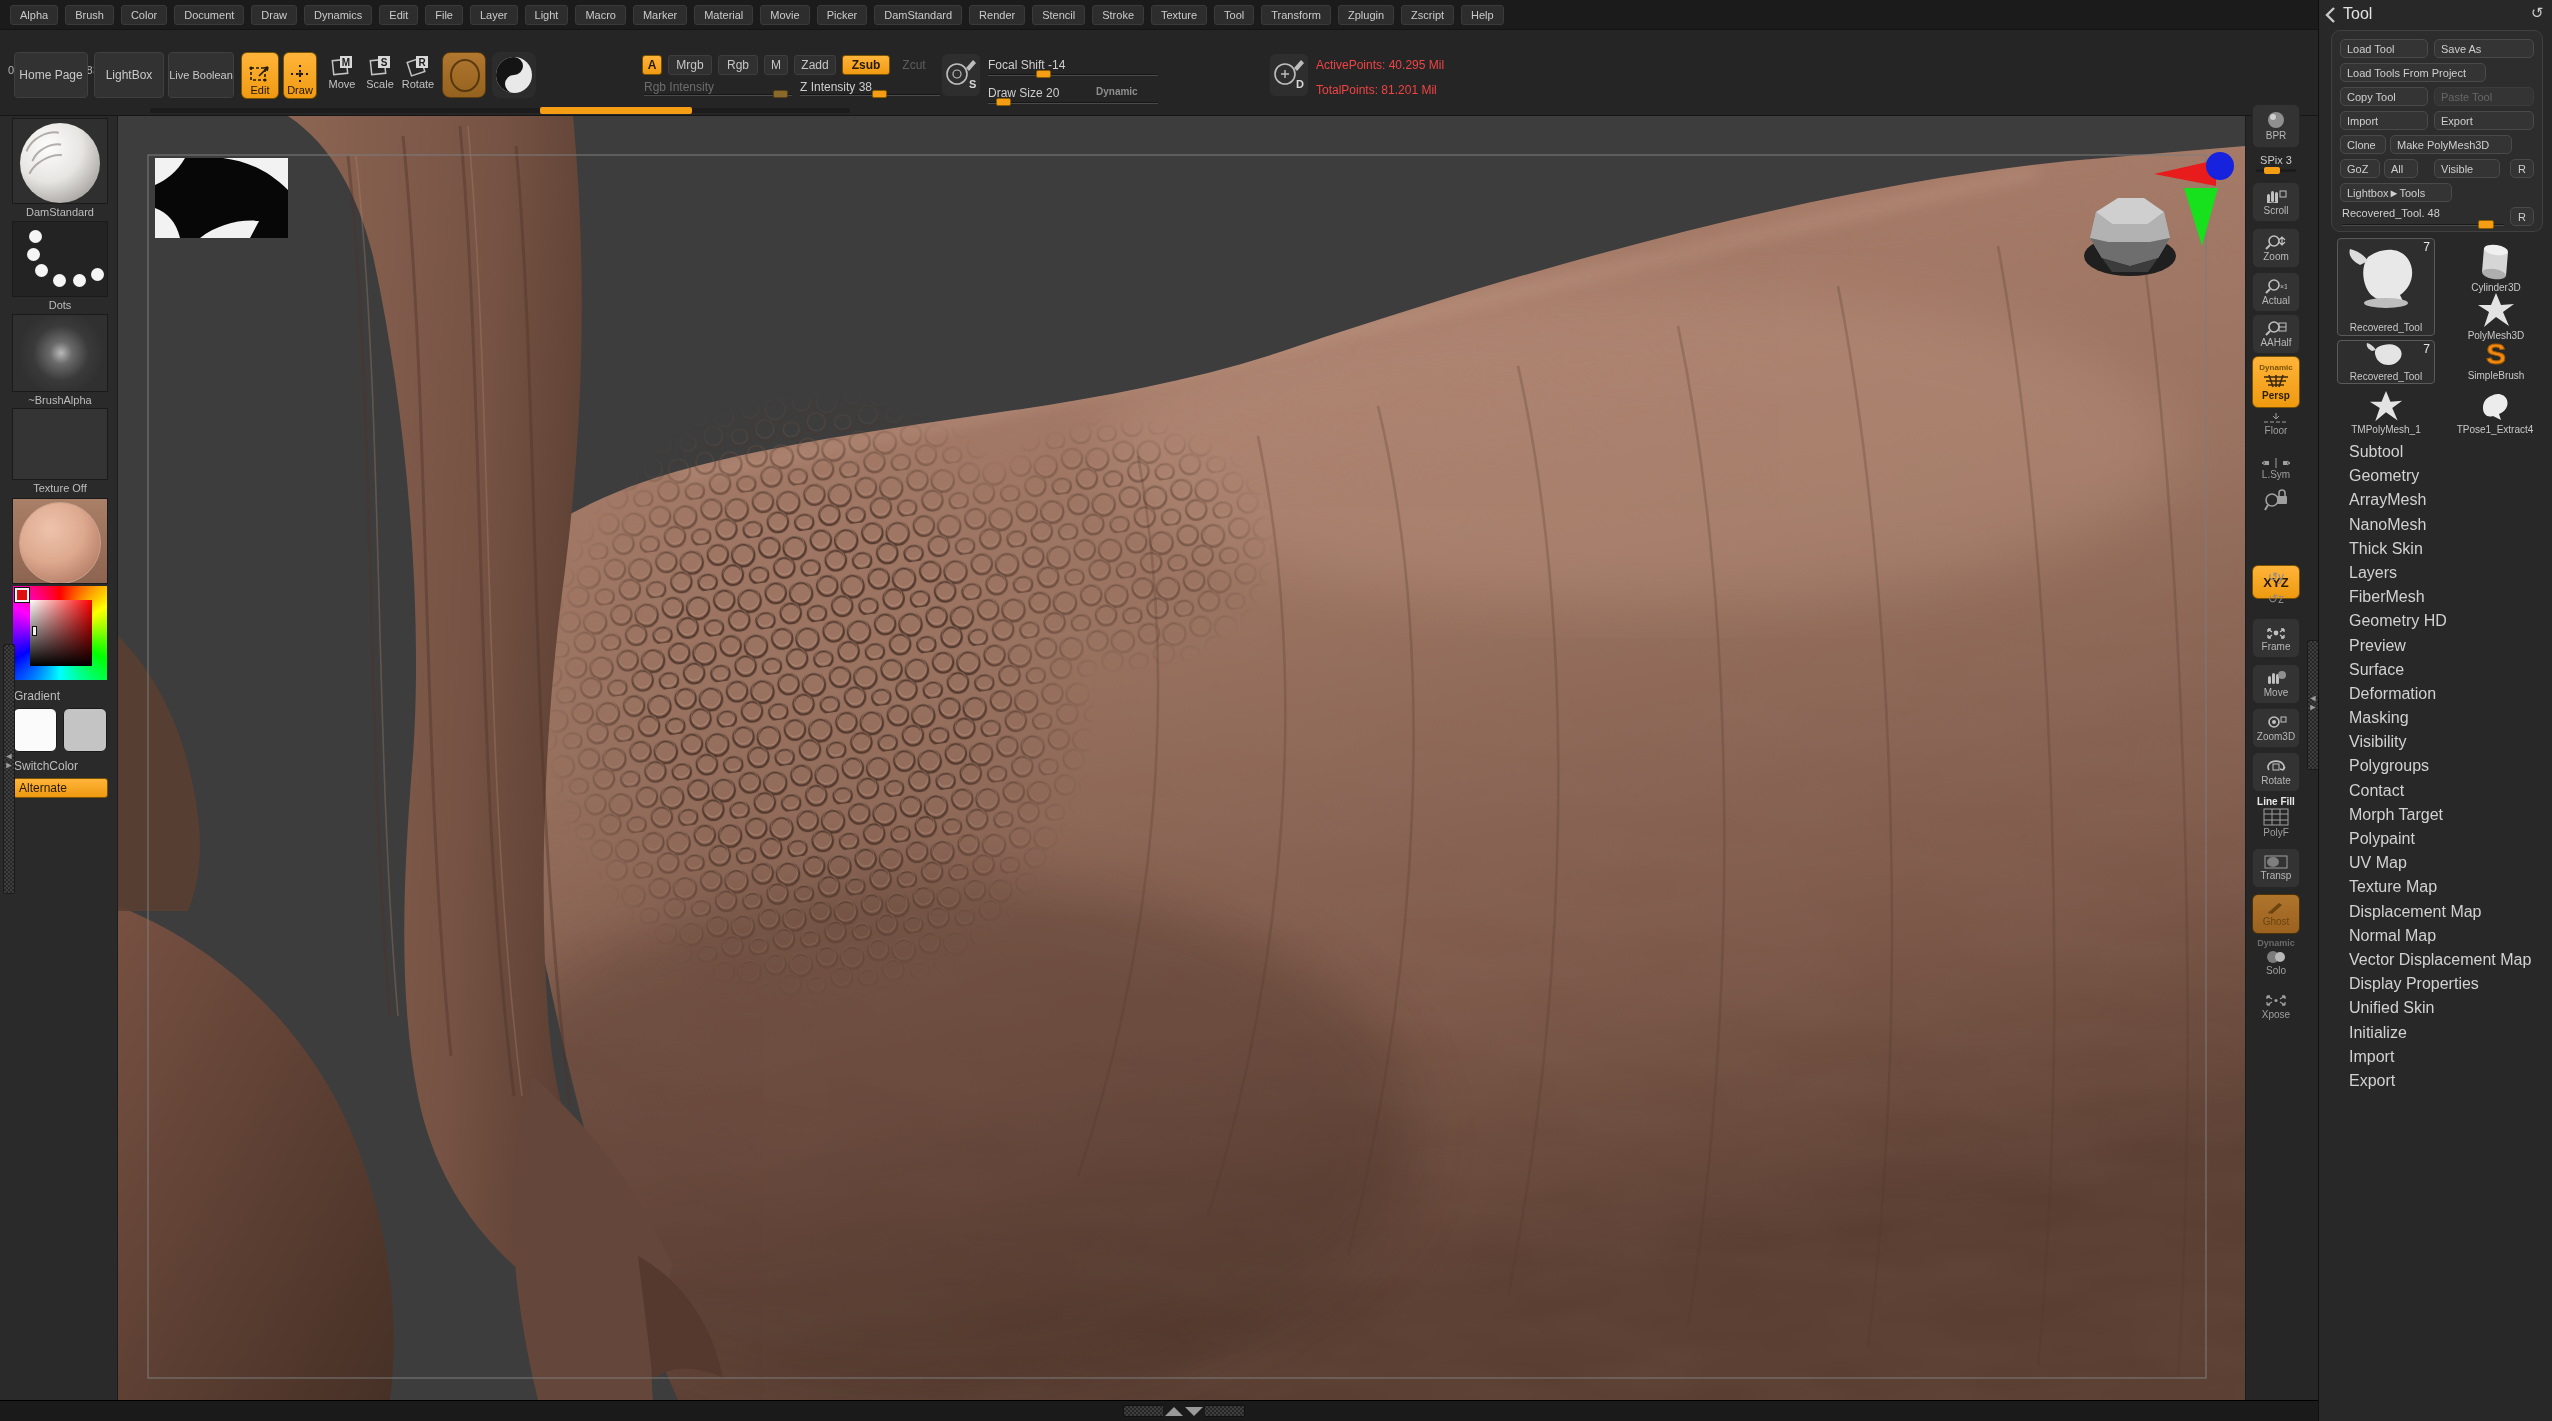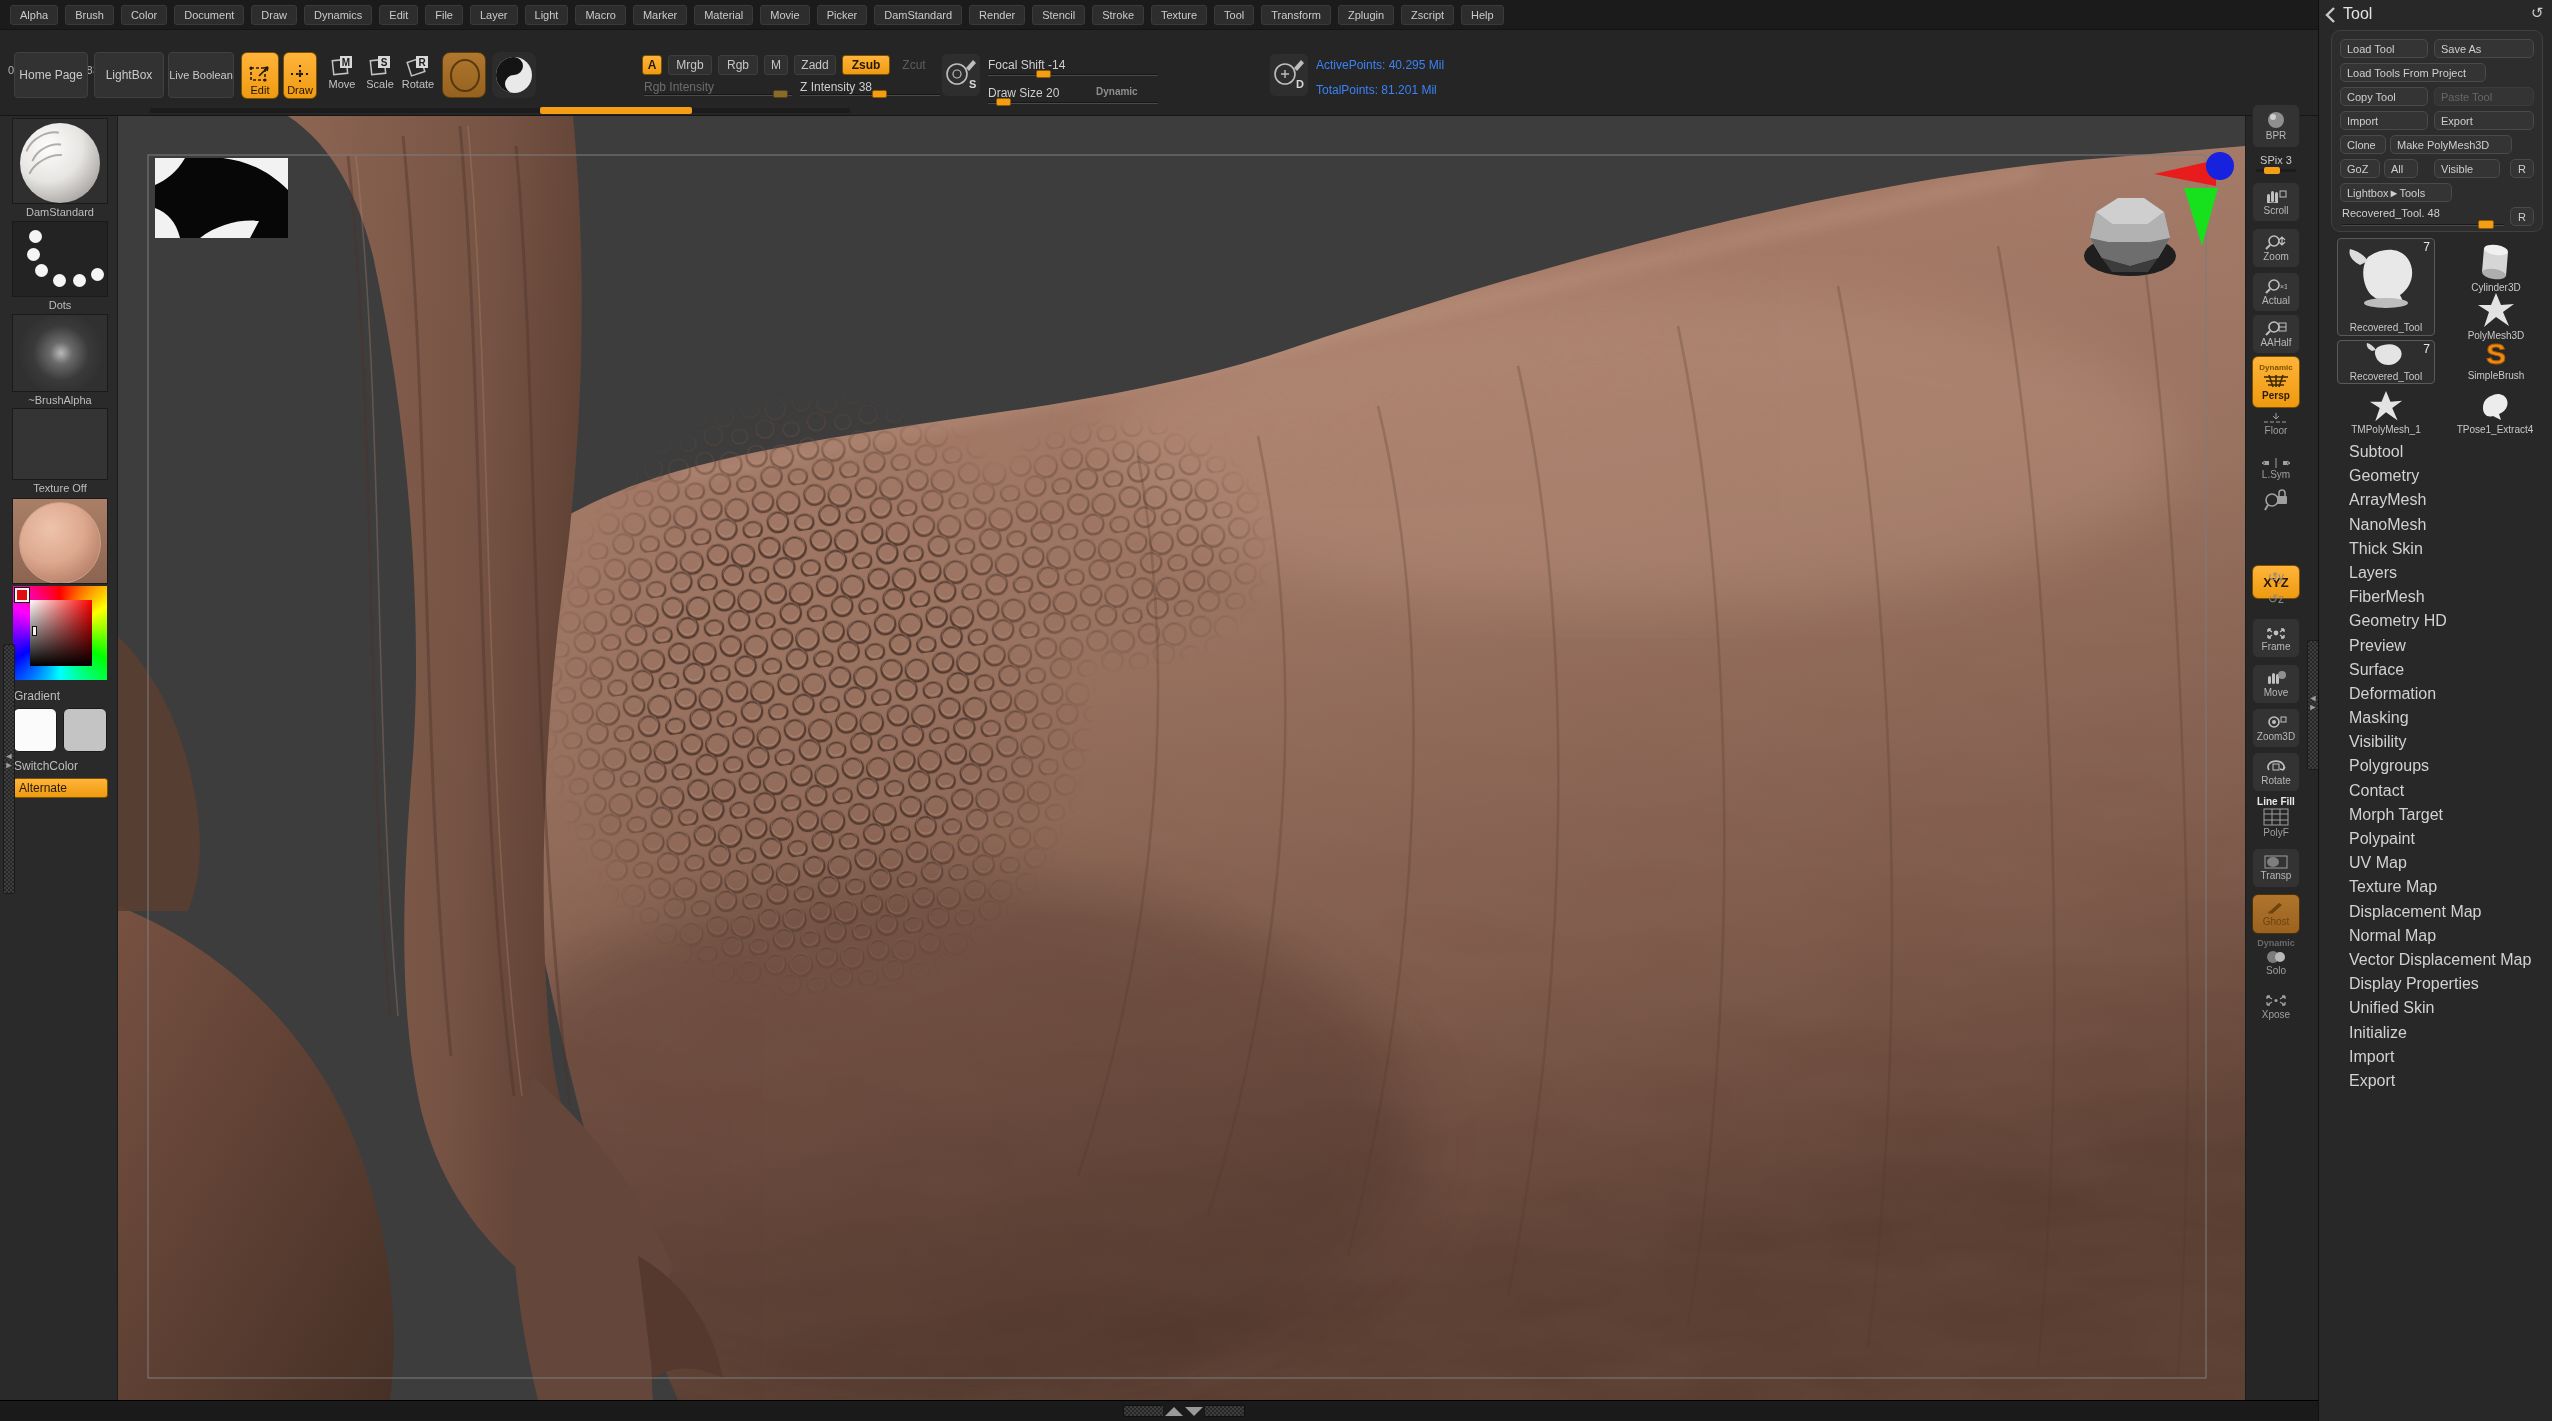--- a/index.html
+++ b/index.html
@@ -18,21 +18,21 @@
   .shelf-btn { position:absolute; background:#323232; border:1px solid #404040; border-radius:4px; color:#c9c9c9; font-size:12px; display:flex; align-items:center; justify-content:center;}
   .orange-btn { position:absolute; background:linear-gradient(#ffb43a,#f09a12); border:1px solid #7a5200; border-radius:6px; color:#201500; font-size:11px; display:flex; flex-direction:column; align-items:center; justify-content:flex-end; padding-bottom:2px;}
   .tool-mini { position:absolute; display:flex; flex-direction:column; align-items:center; color:#c2c2c2; font-size:11px;}
   .badge-btn { position:absolute; border-radius:3px; font-size:12px; display:flex; align-items:center; justify-content:center; color:#c6c6c6; background:#303030; border:1px solid #3e3e3e;}
   .badge-on { background:linear-gradient(#ffb43a,#f09a12); color:#241a05; border:1px solid #7a5200; font-weight:bold;}
   .badge-dim { color:#5d5d5d; background:transparent; border:none;}
   .slider-label { position:absolute; color:#cfcfcf; font-size:12px; white-space:nowrap;}
   .slider-track { position:absolute; height:2px; background:#171717; border-bottom:1px solid #4a4a4a;}
   .slider-handle { position:absolute; width:15px; height:8px; background:#f49d15; border-radius:2px; border:1px solid #8a5c00;}
   .dim { color:#6d6d6d !important; }
-  .pointstat { position:absolute; color:#3b82f6; font-size:12px; }
+  .pointstat { position:absolute; color:#ef4444; font-size:12px; }
 
   
   .ltray { left:0; top:116px; width:118px; height:1284px; background:#2a2a2a; border-right:1px solid #1c1c1c;text-decoration:underline;}
   .thumb-item { position:absolute; left:12px; width:96px; display:flex; flex-direction:column; align-items:center;}
   .thumb-img { width:96px; border:1px solid #1a1a1a; background:#2f2f2f; position:relative; overflow:hidden;}
   .thumb-label { color:#bdbdbd; font-size:11px; margin-top:2px; white-space:nowrap;}
   .sphere-white { width:80px; height:80px; border-radius:50%; margin:4px auto; background:radial-gradient(circle at 35% 30%, #fdfdfd 0%, #e7e5e2 45%, #9f9c98 85%, #6d6a67 100%);}
   .carve { position:absolute; border-radius:50%; border:2px solid rgba(120,115,110,.55); border-color:rgba(120,115,110,.55) transparent transparent transparent; transform:rotate(-30deg);}
   .sphere-skin { width:82px; height:82px; border-radius:50%; margin:3px auto; background:radial-gradient(circle at 38% 32%, #eec3ab 0%, #dda98f 45%, #b77f68 80%, #96604d 100%); border:1px solid #caa28c;}
   .alpha-glow { width:96px; height:76px; background:radial-gradient(circle at 50% 50%, #b9b9b9 0%, #6a6a6a 18%, #3a3a3a 45%, #303030 70%);}

